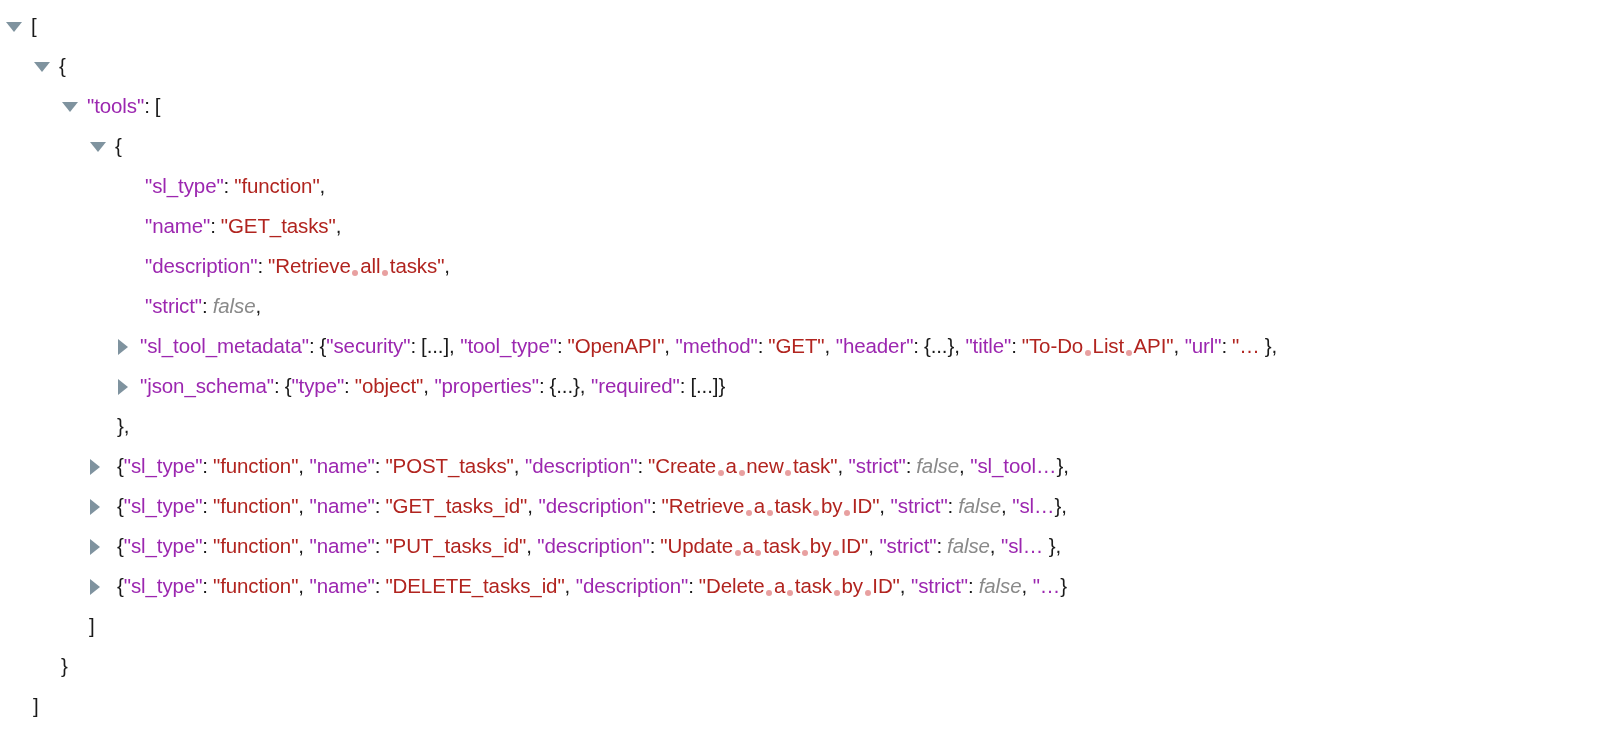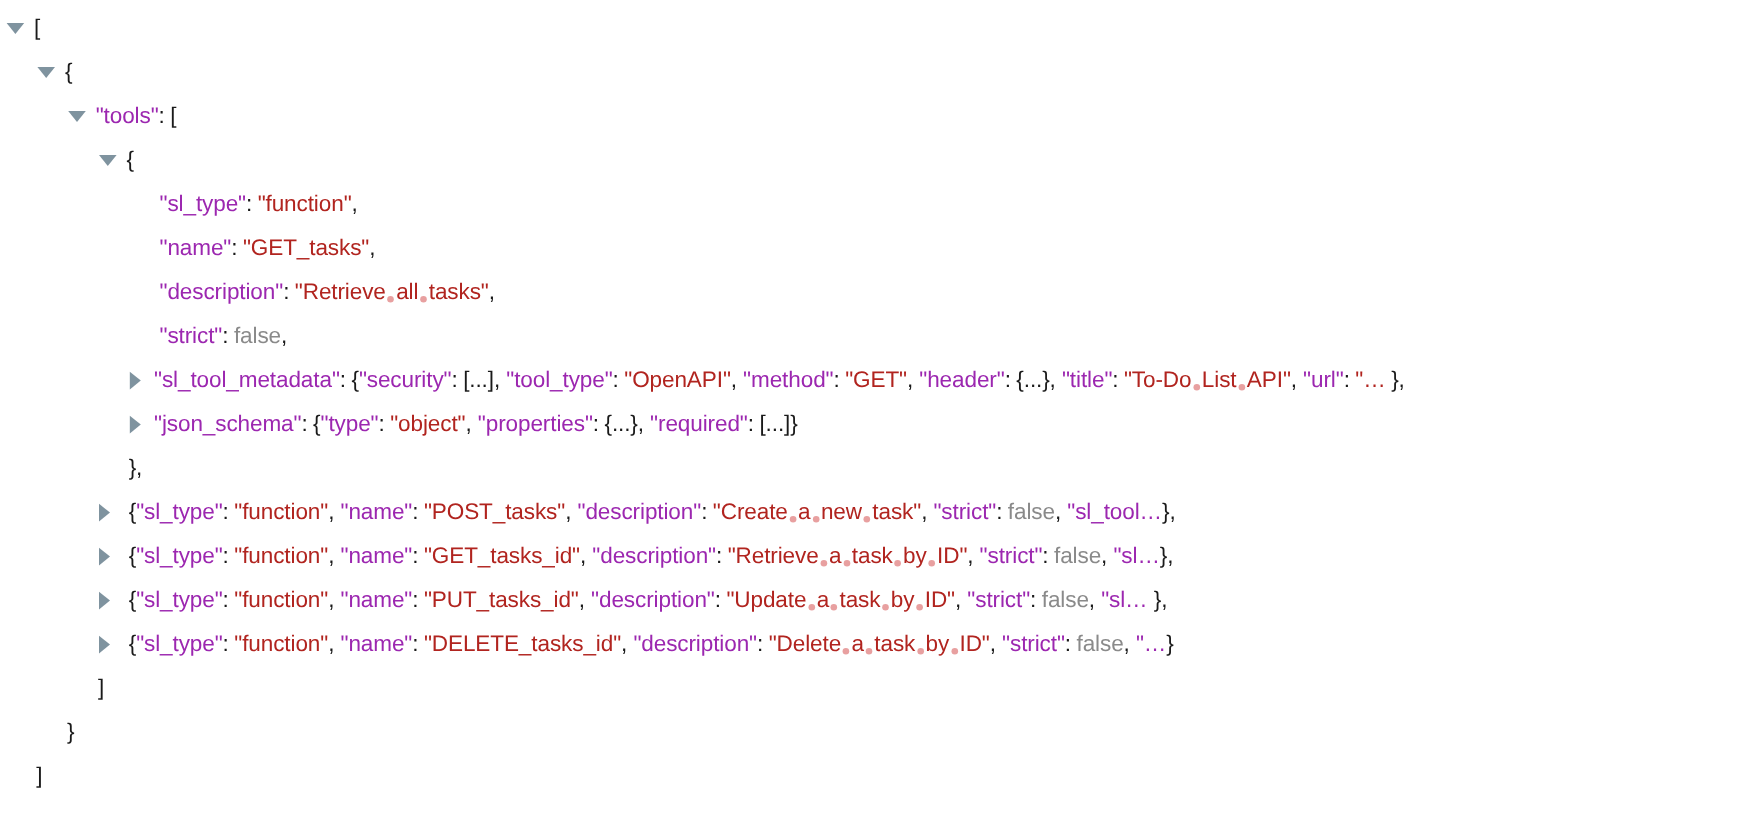--- a/index.html
+++ b/index.html
@@ -62,21 +62,21 @@
     margin-right: 12px;
   }
   .tri-spacer {
     display: inline-block;
     width: 27px;
   }
 
   
   .k     { color: #9c27b0; }   
   .s     { color: #b1241f; }   
-  .lit   { color: #8a8a8a; }   
+  .lit   { color: #8a8a8a; font-style: italic; }   
   .p     { color: #1a1a1a; }   
 
   
   .sp {
     display: inline-block;
     width: 0.46em;
     position: relative;
   }
   .sp::before {
     content: "";

